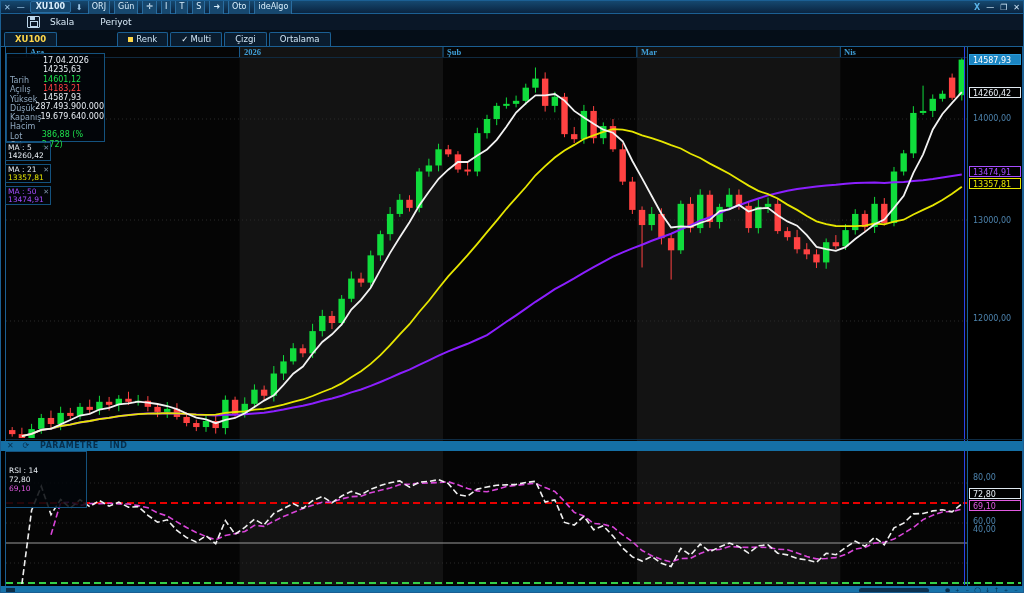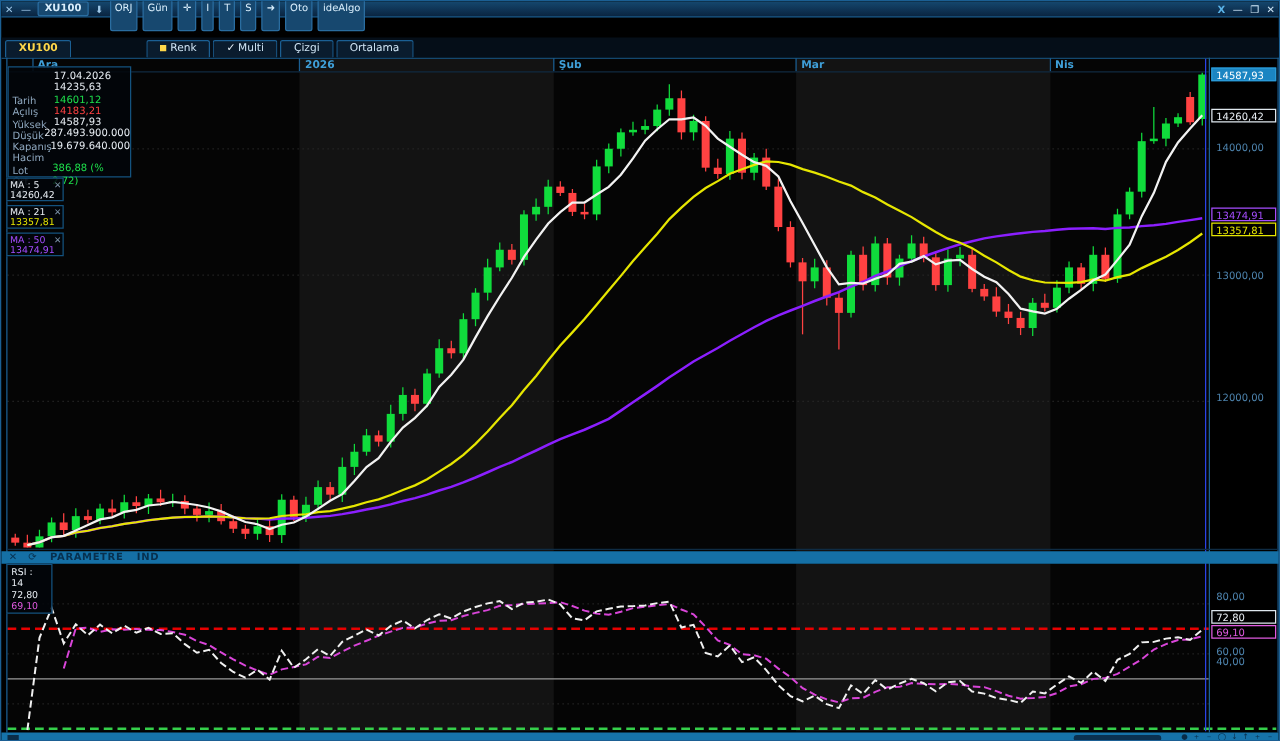--- a/index.html
+++ b/index.html
@@ -25,21 +25,21 @@
   .tabrow{position:absolute;left:0;top:29px;width:100%;height:16px;background:#050e18;
     display:flex;align-items:flex-end;font-size:8.5px;color:#cfe4f4;}
   .tab{border:1px solid #1b5f93;border-bottom:none;background:#0a1c2e;height:13px;
     line-height:13px;padding:0 10px;margin-right:2px;border-radius:2px 2px 0 0;}
   .tab.first{margin-left:3px;color:#ffd84a;font-weight:bold;}
   .renk-sq{display:inline-block;width:5px;height:5px;background:#ffd84a;margin-right:3px;}
   .check{color:#eaf4fb;margin-right:2px;}
   
   #chart-layer{position:absolute;left:0;top:45px;width:1024px;height:548px;}
   
-  .mlabel{position:absolute;top:46px;font-size:8.5px;font-weight:bold;color:#3f9fd8;}
+  .mlabel{position:absolute;top:46px;font-size:8.5px;font-weight:bold;color:#3f9fd8;font-family:Liberation Serif, serif;}
   
   .info-panel{position:absolute;left:5px;top:52px;width:99px;background:rgba(2,6,10,.88);
     border:1px solid #14527e;font-size:8px;color:#8fa8bf;padding:2px 0 1px 3px;box-sizing:border-box;}
   .info-panel .row{display:flex;height:9.3px;line-height:9.3px;}
   .info-panel .lbl{width:33px;margin-top:20px;}
   .info-panel .val{color:#e8eef4;}
   .c-green{color:#1ee04c !important;}
   .c-red{color:#ff4242 !important;}
   .c-yellow{color:#e6e600 !important;}
   .c-purple{color:#a64dff !important;}
@@ -56,22 +56,22 @@
   .axbox.last{background:#1b85c2;border-color:#2a9ad8;color:#fff;}
   .axbox.w{border-color:#dfe8ef;color:#e8eef4;}
   .axbox.p{border-color:#a64dff;color:#a64dff;}
   .axbox.y{border-color:#e6e600;color:#e6e600;}
   .axbox.m{border-color:#e05ae0;color:#e05ae0;}
   
   .rsi-header{position:absolute;left:0;top:440px;width:100%;height:10px;background:#1570a6;
     font-size:8px;font-weight:bold;color:#07304f;line-height:10px;}
   .rsi-header .ic{margin-left:6px;font-weight:normal;}
   .rsi-header .t{margin-left:8px;letter-spacing:.5px;}
-  .rsi-legend{position:absolute;left:4px;top:450px;width:37px;border:1px solid #14527e;
-    background:rgba(2,6,10,.85);font-size:7.5px;color:#e8eef4;padding:1px 3px;box-sizing:border-box;}
+  .rsi-legend{position:absolute;left:4px;top:450px;width:82px;border:1px solid #14527e;
+    background:rgba(2,6,10,.85);font-size:7.5px;color:#e8eef4;padding:14px 3px;box-sizing:border-box;}
   .rsi-legend div{line-height:9px;}
   
   .scrollbar{position:absolute;left:0;top:585px;width:100%;height:8px;background:#1673aa;}
   .sb-left{position:absolute;left:5px;top:1.5px;width:9px;height:5px;background:#0b2d48;}
   .sb-thumb{position:absolute;left:858px;top:1.5px;width:70px;height:5px;background:#0b3150;border-radius:3px;}
   .sb-icons{position:absolute;right:4px;top:0;height:8px;display:flex;align-items:center;gap:4px;
     font-size:6px;color:#072c49;line-height:8px;}
 </style>
 </head>
 <body>
@@ -91,20 +91,25 @@
   <span class="chip small">➜</span>
   <span class="chip small">Oto</span>
   <span class="chip small">ideAlgo</span>
   <span class="spacer"></span>
   <span class="glyph" style="color:#5ab3e8;font-weight:bold;">X</span>
   <span class="winctl">—</span>
   <span class="winctl">❐</span>
   <span class="winctl">✕</span>
 </div>
 
+<div class="menubar">
+  <span class="save-icon"></span>
+  <span class="menu-item">Skala</span>
+  <span class="menu-item">Periyot</span>
+</div>
 
 <div class="tabrow">
   <span class="tab first">XU100</span>
   <span style="width:58px;"></span>
   <span class="tab"><span class="renk-sq"></span><span>Renk</span></span>
   <span class="tab"><span class="check">✓</span><span>Multi</span></span>
   <span class="tab">Çizgi</span>
   <span class="tab">Ortalama</span>
 </div>
 

